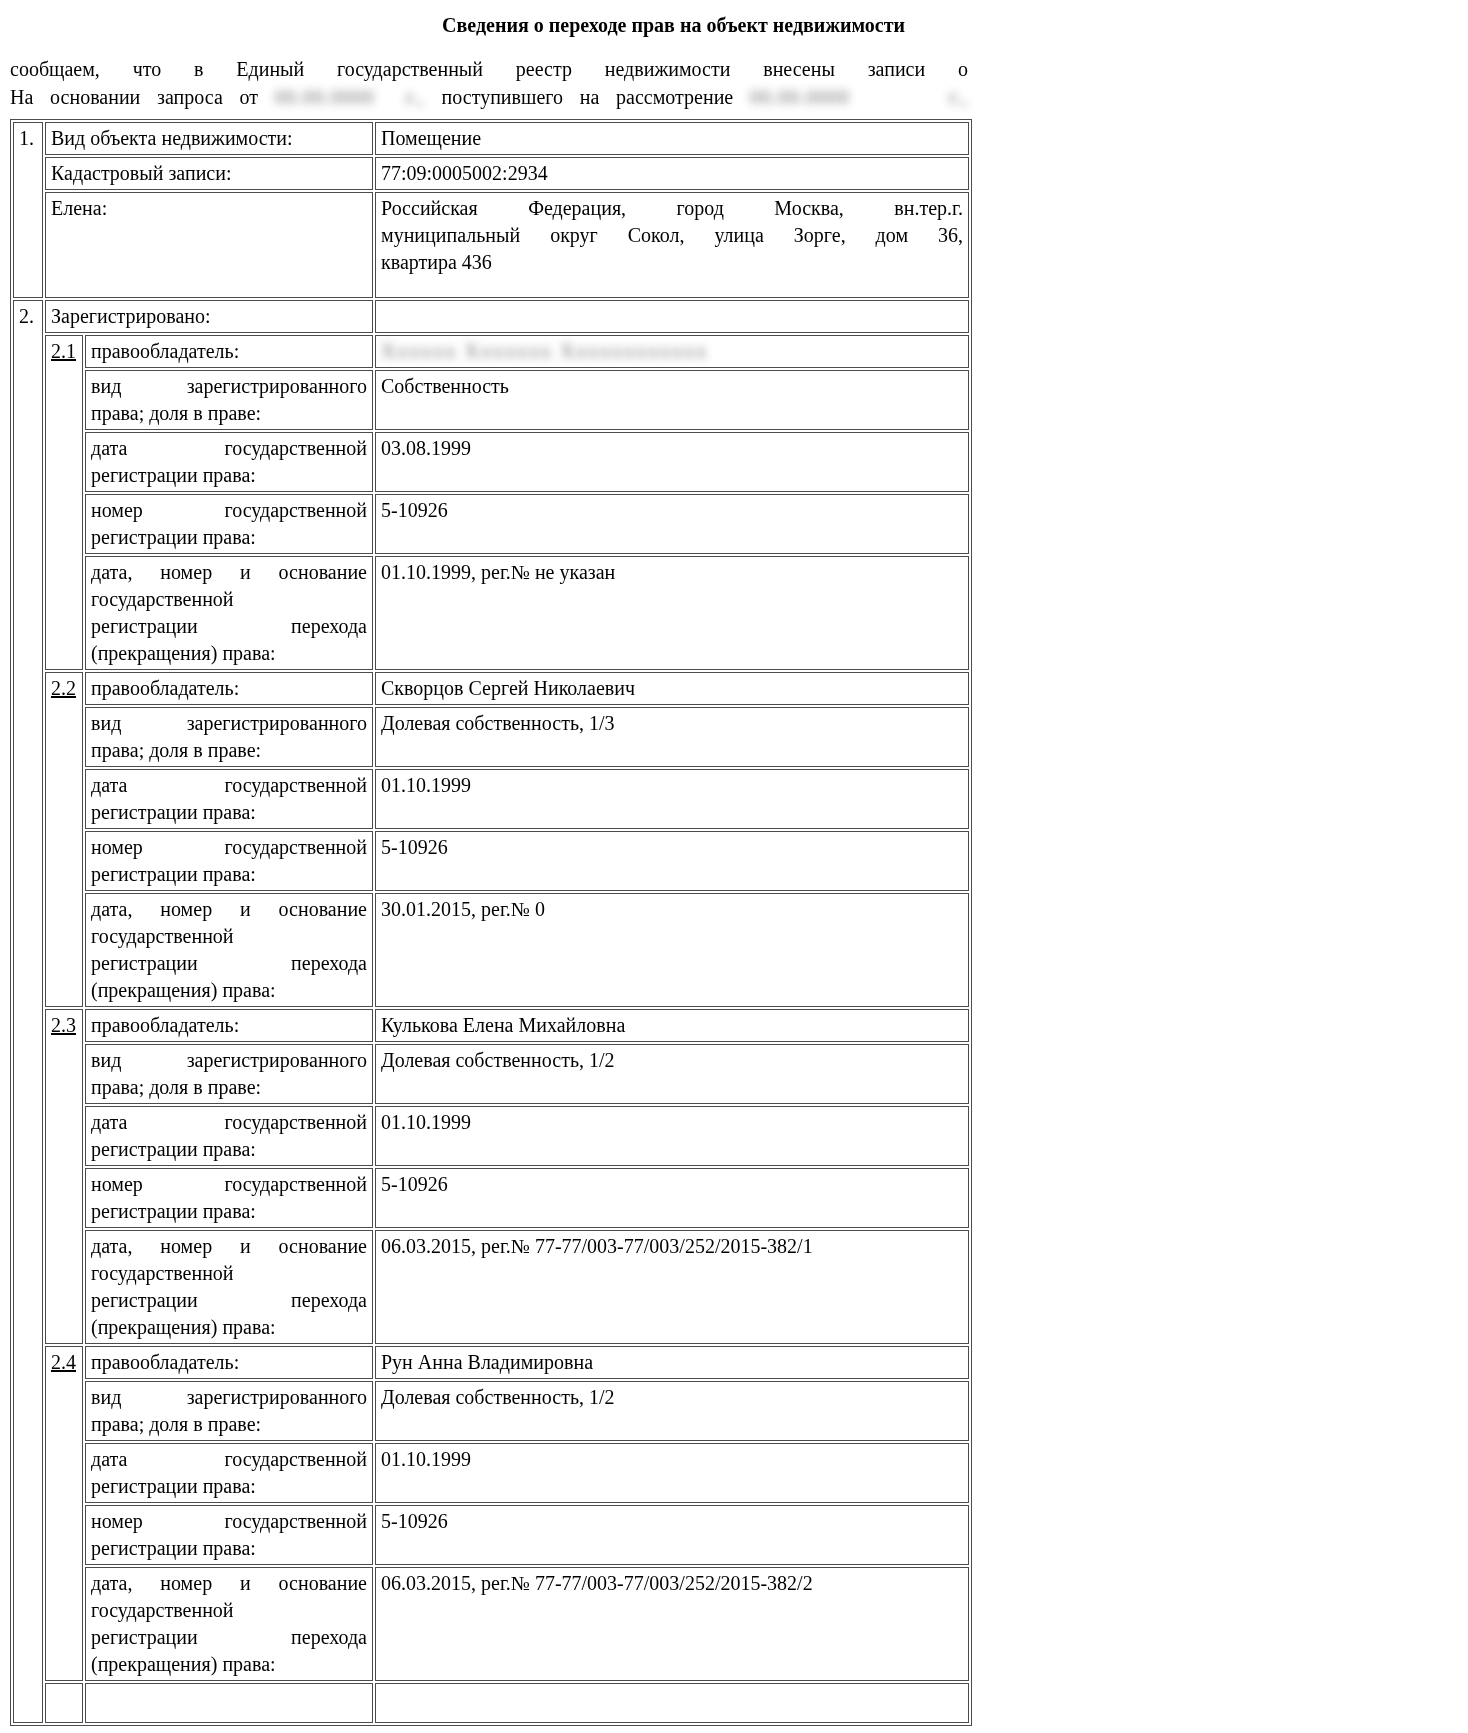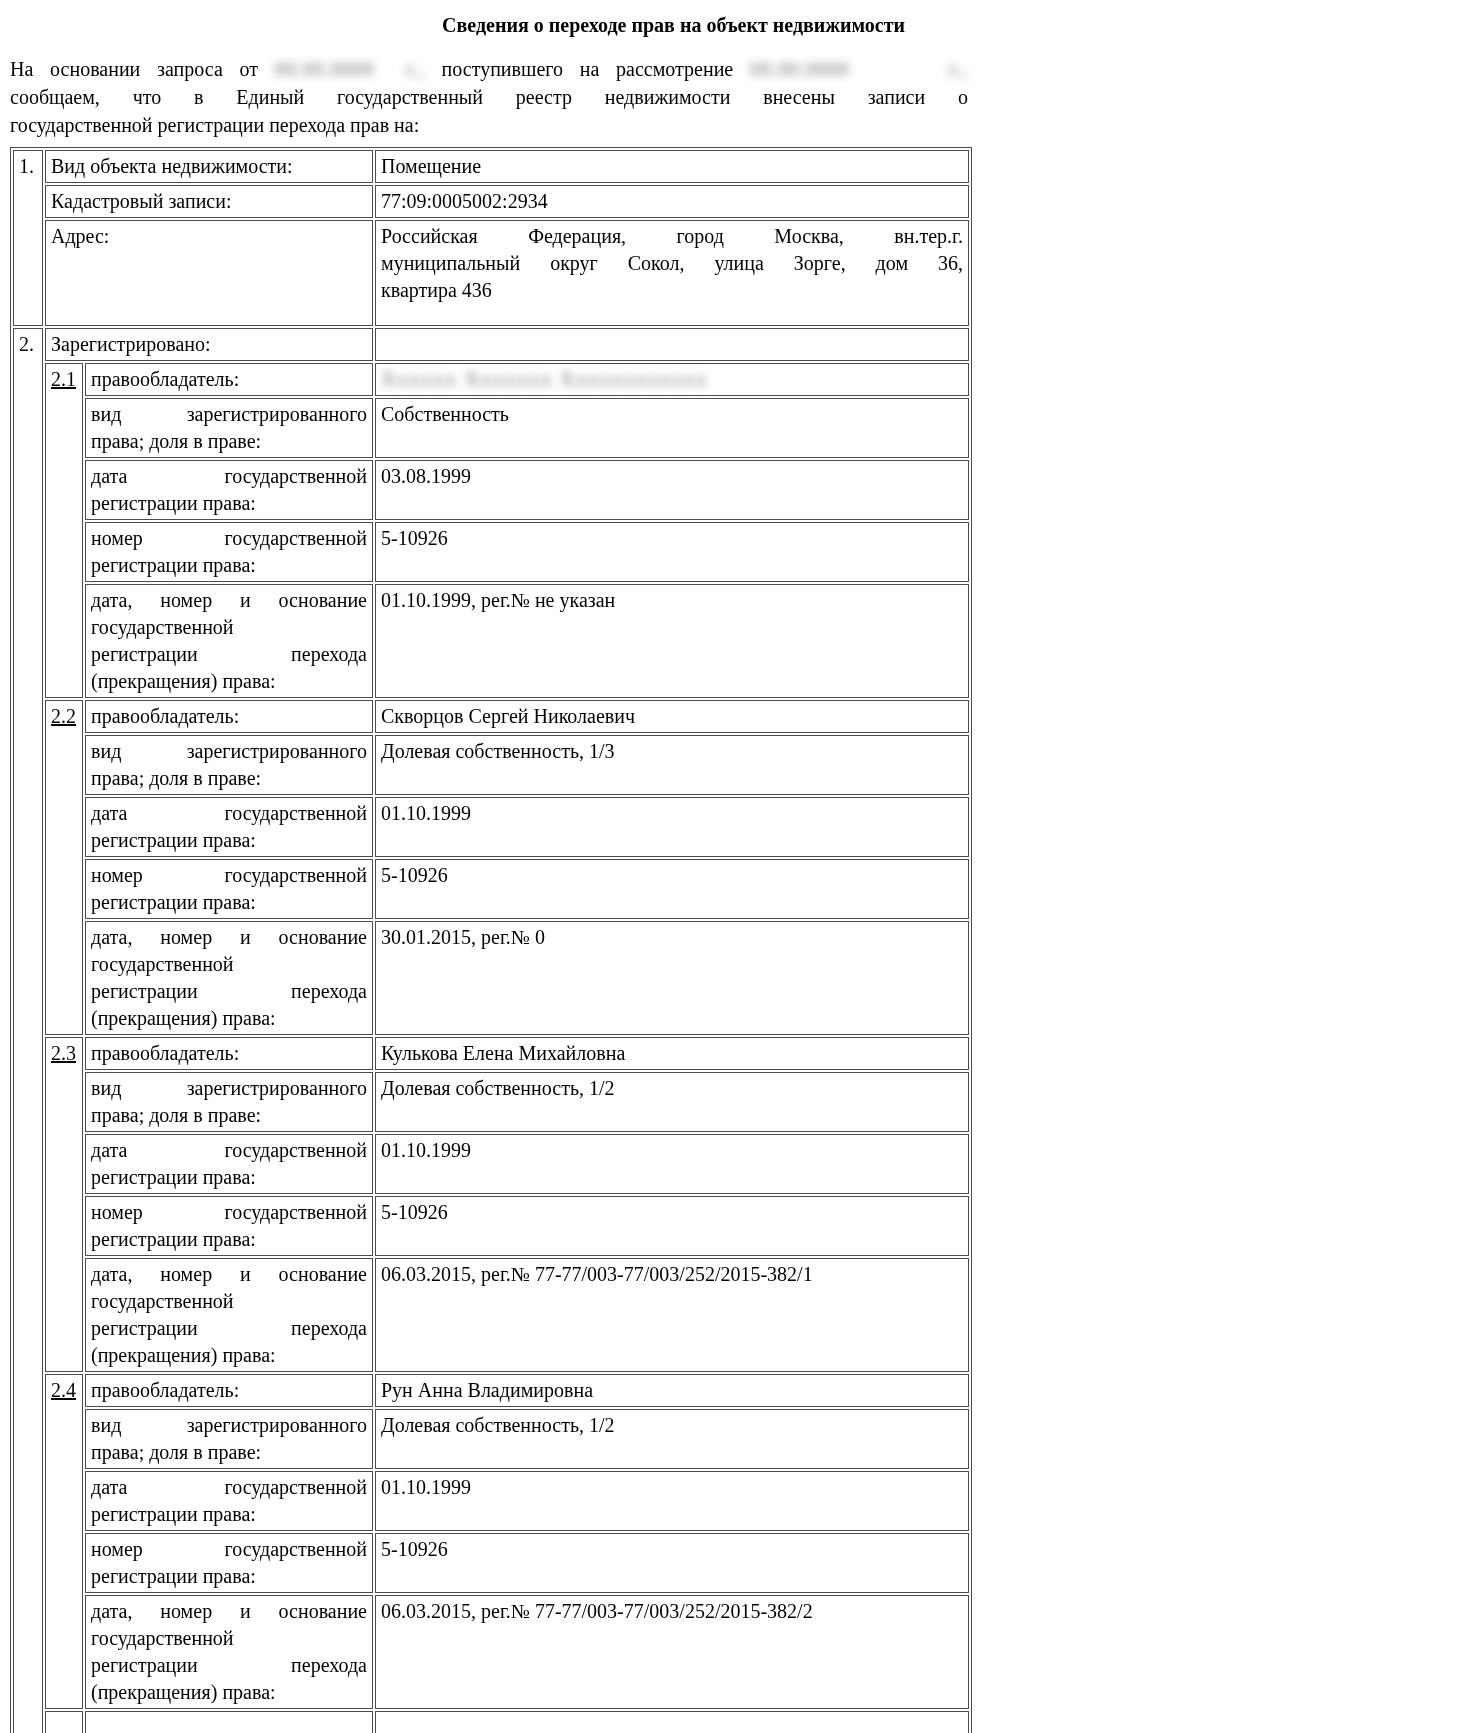--- a/index.html
+++ b/index.html
@@ -76,23 +76,22 @@
   tr.r-partial { height: 40px; }
 </style>
 </head>
 <body>
 
 <div class="page">
 
   <p class="doc-title">Сведения о переходе прав на объект недвижимости</p>
 
   <div class="intro">
+    <div class="jl">сообщаем, что в Единый государственный реестр недвижимости внесены записи о</div>
     <div class="jl"><span>На основании запроса от</span> <span class="blur blur-date1">00.00.0000 г.,</span> <span>поступившего на рассмотрение</span> <span class="blur blur-date2">00.00.0000 г.,</span></div>
-    <div class="jl">сообщаем, что в Единый государственный реестр недвижимости внесены записи о</div>
-    <div class="jl-last">государственной регистрации перехода прав на:</div>
   </div>
 
   <table class="rights">
     <colgroup>
       <col style="width:30px">
       <col style="width:38px">
       <col style="width:288px">
       <col>
     </colgroup>
 
@@ -100,21 +99,21 @@
         <tr>
       <td class="num" rowspan="3">1.</td>
       <td class="label" colspan="2">Вид объекта недвижимости:</td>
       <td class="value">Помещение</td>
     </tr>
     <tr>
       <td class="label" colspan="2">Кадастровый записи:</td>
       <td class="value">77:09:0005002:2934</td>
     </tr>
     <tr class="r-addr">
-      <td class="label" colspan="2">Адрес:</td>
+      <td class="label" colspan="2">Елена:</td>
       <td class="value">
             <div class="jl">Российская Федерация, город Москва, вн.тер.г.</div>
             <div class="jl">муниципальный округ Сокол, улица Зорге, дом 36,</div>
             <div class="jl-last">квартира 436</div>
           </td>
     </tr>
 
     <tr>
       <td class="num" rowspan="22">2.</td>
       <td class="label" colspan="2">Зарегистрировано:</td>

